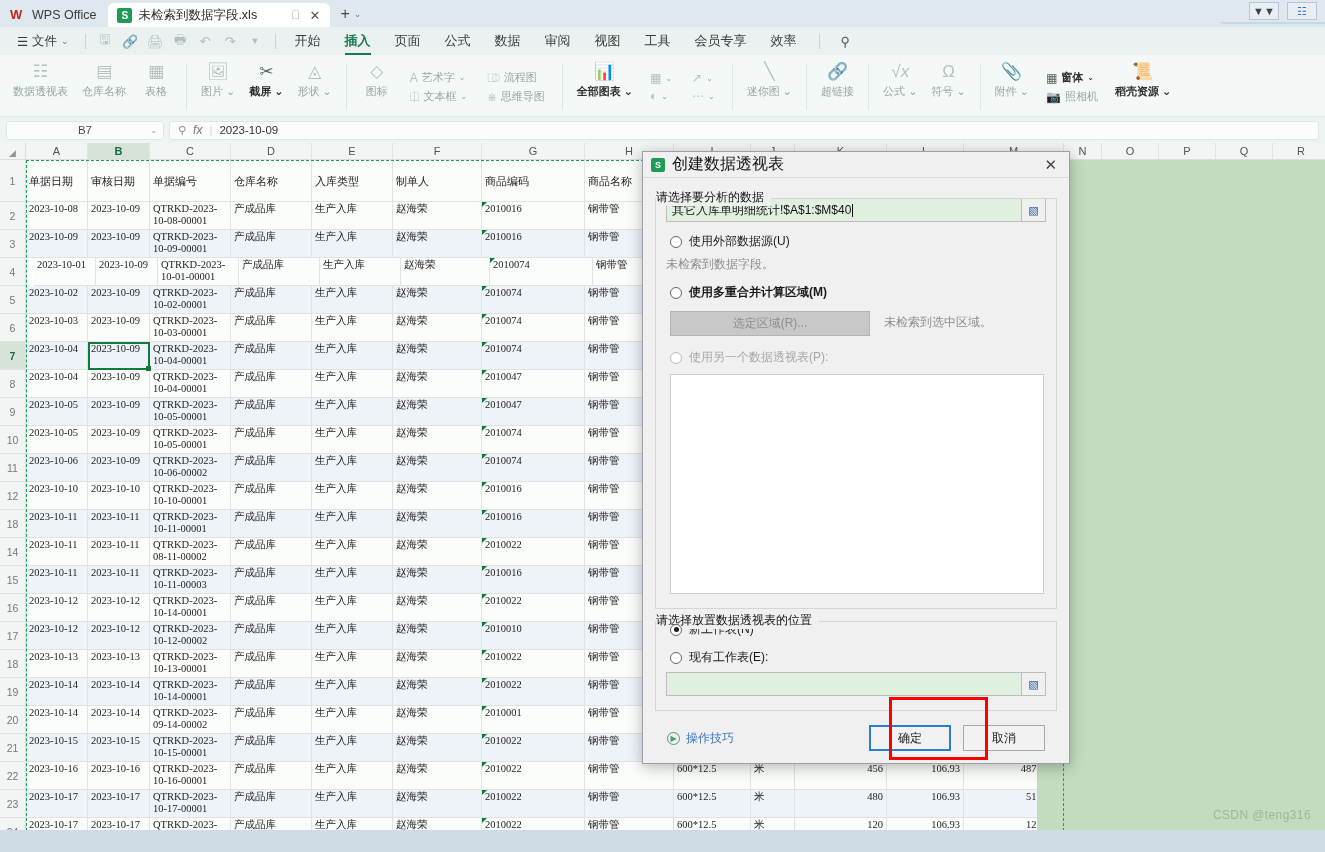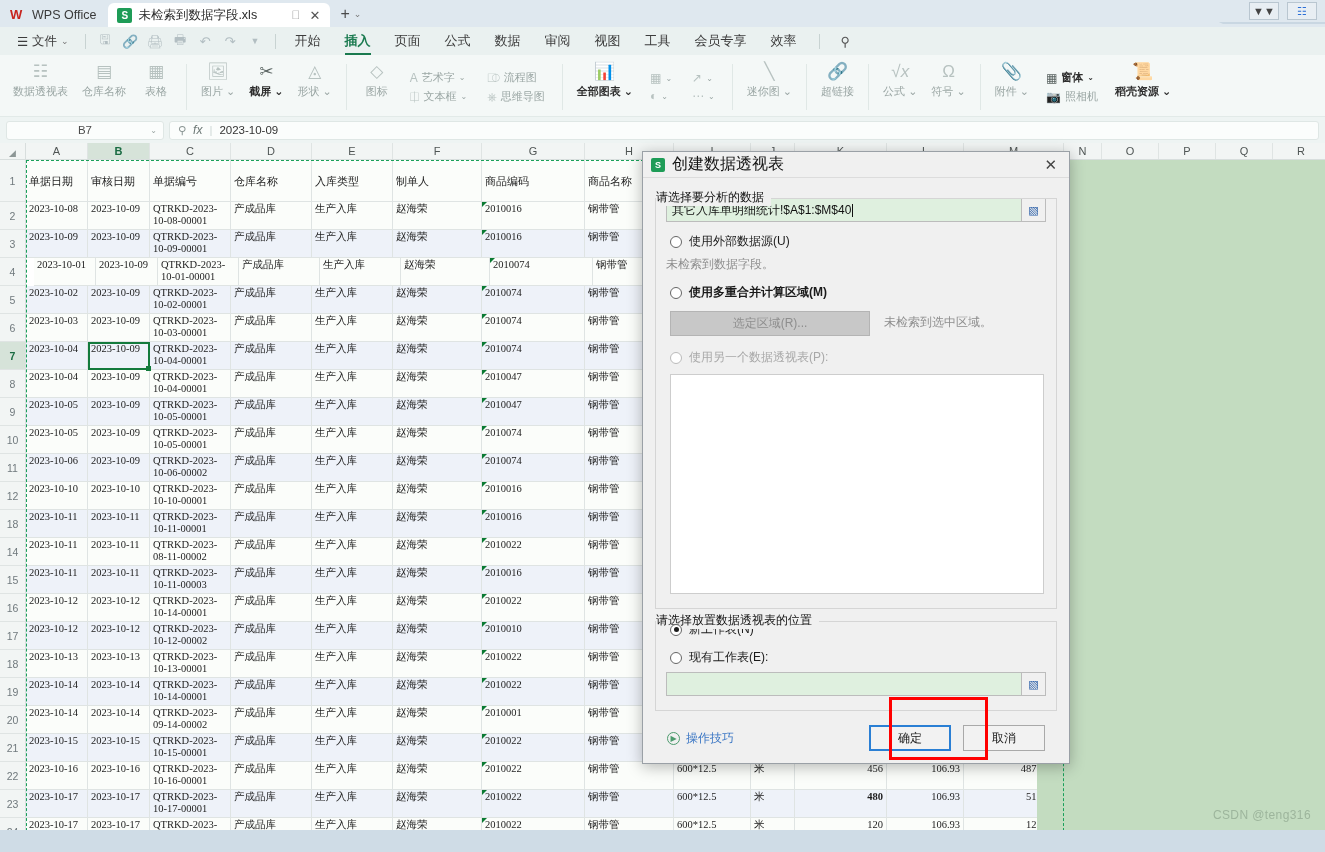--- a/index.html
+++ b/index.html
@@ -982,21 +982,21 @@
             <div class="gc" style="width: 62px; min-width: 62px;">2023-10-17</div>
             <div class="gc" style="width: 62px; min-width: 62px;">2023-10-17</div>
             <div class="gc" style="width: 81px; min-width: 81px;">QTRKD-2023-10-17-00001</div>
             <div class="gc" style="width: 81px; min-width: 81px;">产成品库</div>
             <div class="gc" style="width: 81px; min-width: 81px;">生产入库</div>
             <div class="gc" style="width: 89px; min-width: 89px;">赵海荣</div>
             <div class="gc mark" style="width: 103px; min-width: 103px;">2010022</div>
             <div class="gc" style="width: 89px; min-width: 89px;">钢带管</div>
             <div class="gc" style="width: 77px; min-width: 77px;">600*12.5</div>
             <div class="gc" style="width: 44px; min-width: 44px;">米</div>
-            <div class="gc num" style="width: 92px; min-width: 92px; font-weight: bold;">480</div>
+            <div class="gc num" style="width: 92px; min-width: 92px;">480</div>
             <div class="gc num" style="width: 77px; min-width: 77px;">106.93</div>
             <div class="gc num" style="width: 100px; min-width: 100px;">51326.4</div>
             <div class="gc" style="width: 38px; min-width: 38px;"></div>
             <div class="gc" style="width: 57px; min-width: 57px;"></div>
             <div class="gc" style="width: 57px; min-width: 57px;"></div>
             <div class="gc" style="width: 57px; min-width: 57px;"></div>
             <div class="gc" style="width: 57px; min-width: 57px;"></div>
           </div>
           <div class="grow">
             <div class="gc" style="width: 62px; min-width: 62px;">2023-10-17</div>

